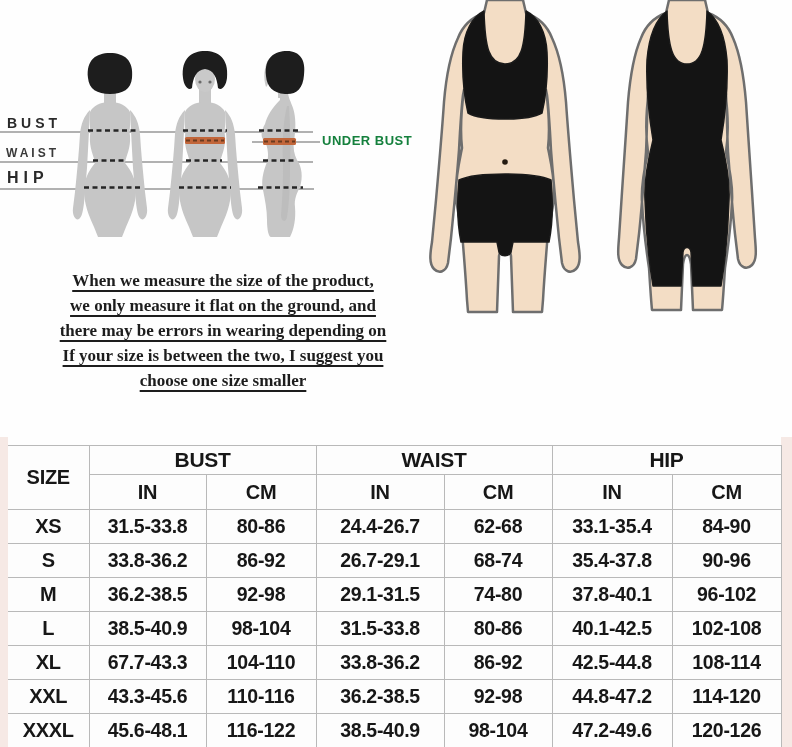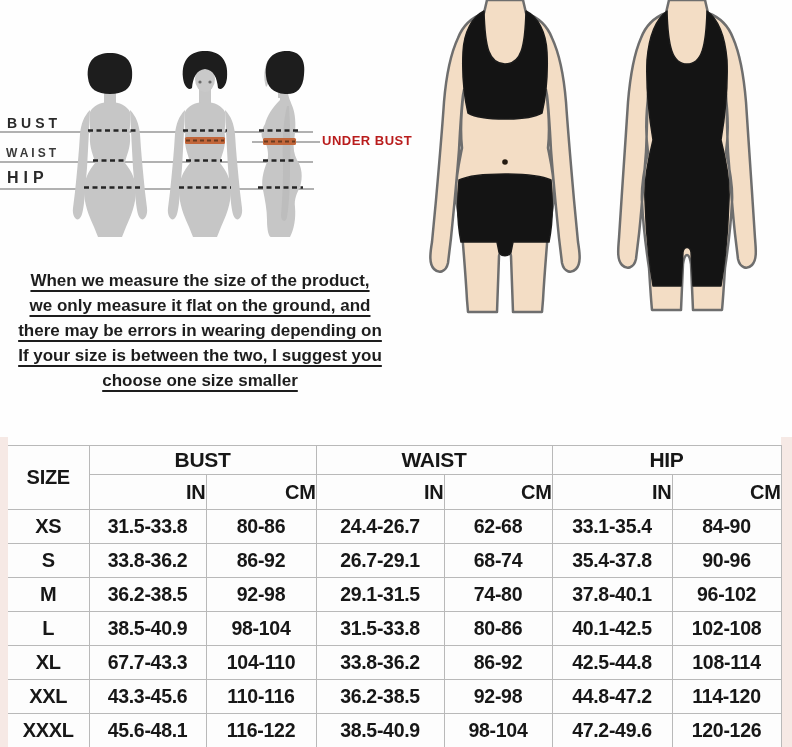--- a/index.html
+++ b/index.html
@@ -5,43 +5,43 @@
   html,body{margin:0;padding:0;background:#ffffff;}
   .canvas{position:relative;width:792px;height:747px;background:#fefefe;overflow:hidden;
           font-family:"Liberation Sans",sans-serif;}
   .abs{position:absolute;}
 
   
   .mlabel{position:absolute;color:#2a2a2a;font-weight:bold;white-space:nowrap;}
   .lbl-bust{left:7px;top:115px;font-size:14px;letter-spacing:4px;}
   .lbl-waist{left:6px;top:146px;font-size:12px;letter-spacing:3px;color:#3a3a3a;}
   .lbl-hip{left:7px;top:169px;font-size:16px;letter-spacing:5px;}
-  .lbl-underbust{left:322px;top:133px;font-size:13px;letter-spacing:0.5px;color:#b91c1c;}
+  .lbl-underbust{left:322px;top:133px;font-size:13px;letter-spacing:0.5px;color:#15803d;}
 
   
   .note{position:absolute;left:0;top:268px;width:400px;text-align:center;
-        font-family:Liberation Sans, sans-serif;font-weight:bold;color:#1d1d1d;}
+        font-family:Liberation Serif, serif;font-weight:bold;color:#1d1d1d;padding-left:23px;}
   .note div{font-size:17px;line-height:25px;text-decoration:underline;
             text-decoration-thickness:1.5px;text-underline-offset:4px;}
 
   
   .pill{position:absolute;top:316px;height:27px;border-radius:14px;
         background:linear-gradient(100deg,#f4ca6e 0%,#e8a52e 40%,#e0981f 100%);
         display:flex;align-items:center;justify-content:center;
         font-family:"DejaVu Sans",sans-serif;font-weight:bold;font-size:15px;color:#46300a;}
   .pill-before{left:455px;width:88px;}
   .pill-after{left:652px;width:94px;}
 
   
   .size-table{position:absolute;left:8px;top:445px;width:773px;border-collapse:collapse;
               table-layout:fixed;background:#fdfdfd;}
   .size-table th,.size-table td{border:1px solid #b9b9b9;text-align:center;vertical-align:middle;
               color:#171717;font-weight:bold;letter-spacing:-0.3px;padding:0;}
   .size-table .group{height:28px;font-size:21px;}
-  .size-table .unit{height:34px;font-size:20px;text-align:right;}
+  .size-table .unit{height:34px;font-size:20px;}
   .size-table td{height:33px;font-size:19.5px;margin-left:23px;}
   .size-table .sizecol{font-size:20px;}
   .size-table tr > *:first-child{border-left:none;}
   .size-table tr:last-child td{border-bottom:none;}
 
   .edge-strip{position:absolute;top:437px;height:310px;background:#f6e9e5;}
   .strip-left{left:0;width:8px;}
   .strip-right{left:781px;width:11px;}
 </style>
 </head>

